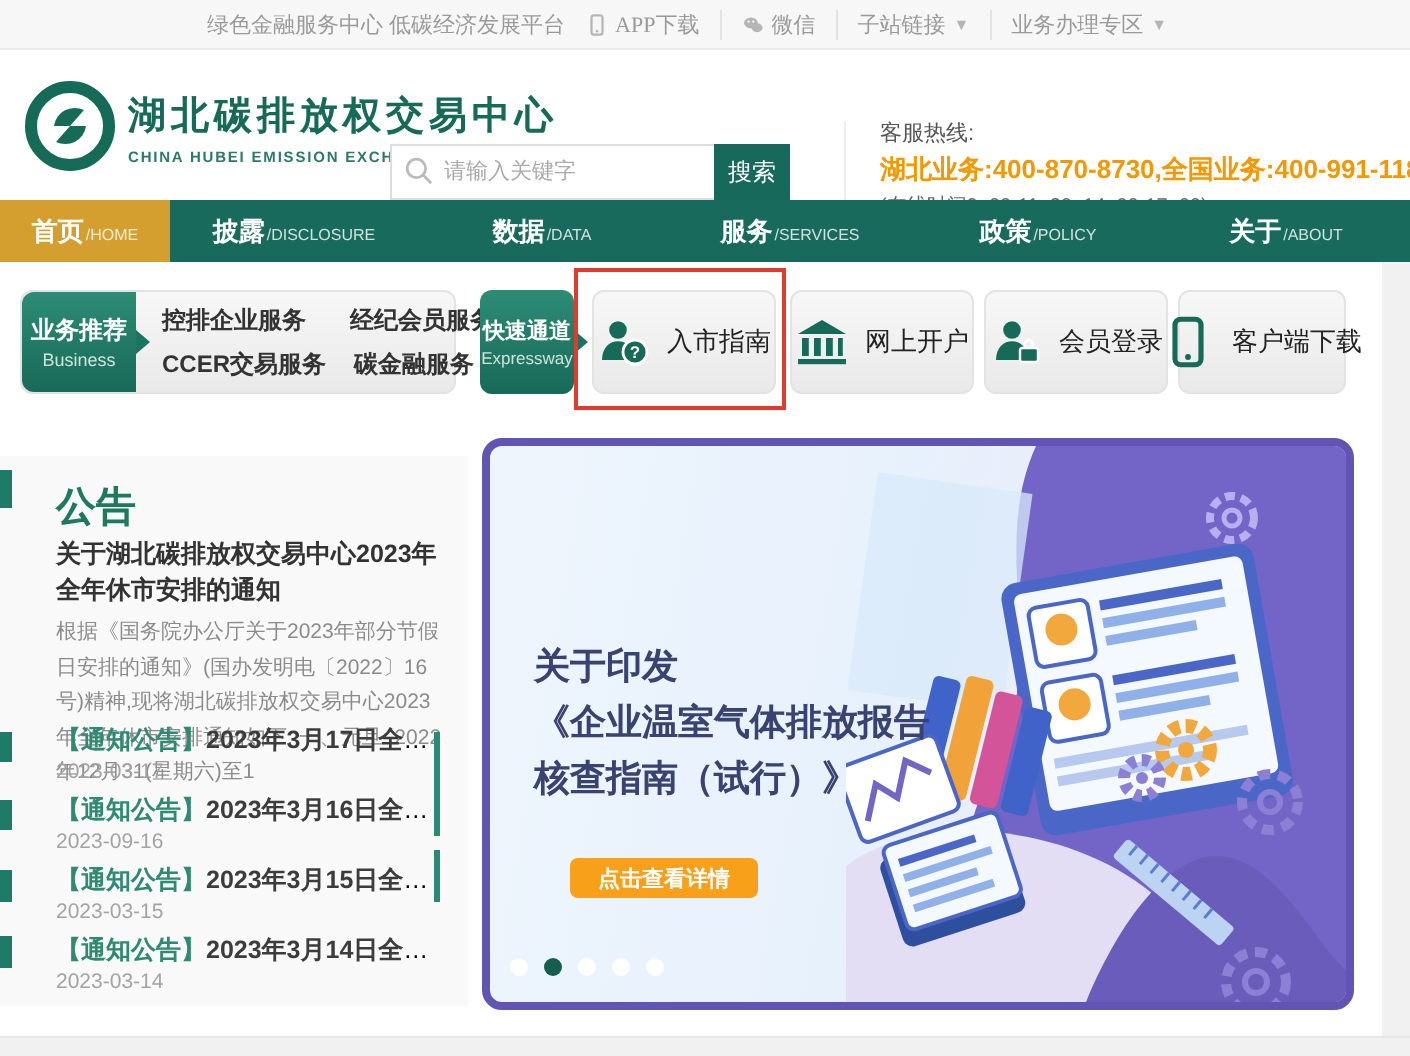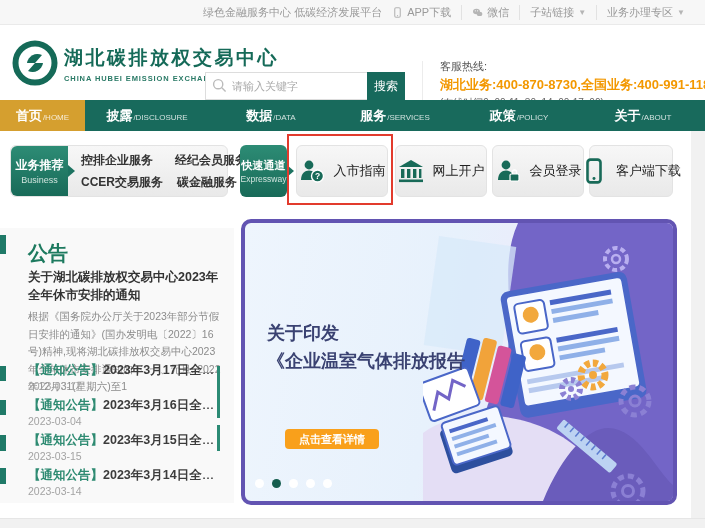--- a/index.html
+++ b/index.html
@@ -2,36 +2,36 @@
 <html><head>
 <meta charset="utf-8">
 <style>
   * { margin:0; padding:0; box-sizing:border-box; }
   html,body { width:705px; height:528px; }
   body { font-family:"Liberation Sans","DejaVu Sans",sans-serif; background:#ffffff; position:relative; overflow:hidden; }
   .page { position:absolute; inset:0; width:705px; height:528px; background:#fff; }
 
   
   .topbar { position:absolute; left:0; top:0; width:705px; height:25px; background:#f7f7f7;
-            border-bottom:1px solid #eaeaea; display:flex; align-items:center; justify-content:flex-end;
+            border-bottom:1px solid #eaeaea; display:flex; align-items:center; justify-content:center;
             padding:0 10px 0 2px; font-size:11px; color:#9a9a9a; }
   .topbar-links { display:flex; align-items:center; }
   .topbar-link { display:flex; align-items:center; gap:4px; padding:0 10px; border-left:1px solid #e2e2e2;
                  cursor:pointer; color:#9a9a9a; white-space:nowrap; }
-  .topbar-link:first-child { border-left:none; }
+  .topbar-link:first-child { border-left:none;font-family:Liberation Serif, serif; }
   .topbar-link svg { width:11px; height:11px; fill:#b5b5b5; }
   .caret { font-size:8px; color:#b5b5b5; }
 
   
   .header { position:absolute; left:0; top:25px; width:705px; height:75px; background:#fff; }
   .logo { position:absolute; left:12px; top:15px; width:46px; height:46px; }
   .brand { position:absolute; left:64px; top:20px; }
   .brand-cn { font-size:19px; font-weight:bold; color:#156a58; letter-spacing:2.5px; white-space:nowrap; }
   .brand-en { font-size:7.5px; font-weight:bold; color:#2a7a66; letter-spacing:0.9px; margin-top:3px; white-space:nowrap; }
-  .searchbox { position:absolute; left:205px; top:47px; display:flex; height:28px;align-items:center; }
+  .searchbox { position:absolute; left:195px; top:47px; display:flex; height:28px;align-items:center; }
   .searchbox .inp { position:relative; }
   .searchbox input { width:162px; height:28px; border:1px solid #ddd; border-right:none; padding:0 6px 0 26px;
                      font-size:11px; color:#555; outline:none; background:#fff; }
   .searchbox input::placeholder { color:#aaa; }
   .search-glyph { position:absolute; left:7px; top:6px; width:15px; height:15px; }
   .search-btn { width:38px; height:28px; background:#17695c; color:#fff; border:none; font-size:12px; cursor:pointer; }
   .hotline { position:absolute; left:440px; top:34px; }
   .hotline::before { content:''; position:absolute; left:-18px; top:2px; height:44px; border-left:1px solid #ececec; }
   .hotline-label { font-size:11px; color:#555; }
   .hotline-num { font-size:13px; font-weight:bold; color:#f39800; margin-top:2px; white-space:nowrap; }
@@ -279,21 +279,21 @@
     <div class="ann-title">公告</div>
     <div class="ann-headline">关于湖北碳排放权交易中心2023年全年休市安排的通知</div>
     <div class="ann-excerpt">根据《国务院办公厅关于2023年部分节假日安排的通知》(国办发明电〔2022〕16号)精神,现将湖北碳排放权交易中心2023年全年休市安排通知如下: 一、元旦: 2022年12月31(星期六)至1</div>
     <div class="ann-list">
         <div class="ann-item">
           <div class="ann-line"><span class="ann-tag">【通知公告】</span><span class="ann-item-title">2023年3月17日全国碳排放权交易...</span></div>
           <div class="ann-date">2023-03-17</div>
         </div>
         <div class="ann-item">
           <div class="ann-line"><span class="ann-tag">【通知公告】</span><span class="ann-item-title">2023年3月16日全国碳排放权交易...</span></div>
-          <div class="ann-date">2023-03-04</div>
+          <div class="ann-date">2023-09-16</div>
         </div>
         <div class="ann-item">
           <div class="ann-line"><span class="ann-tag">【通知公告】</span><span class="ann-item-title">2023年3月15日全国碳排放权交易...</span></div>
           <div class="ann-date">2023-03-15</div>
         </div>
         <div class="ann-item">
           <div class="ann-line"><span class="ann-tag">【通知公告】</span><span class="ann-item-title">2023年3月14日全国碳排放权交易...</span></div>
           <div class="ann-date">2023-03-14</div>
         </div>
         <div class="ann-item">
@@ -379,20 +379,21 @@
       <g>
         <circle cx="170" cy="152" r="12" fill="none" stroke="#f2a83d" stroke-width="7" stroke-dasharray="5 3"></circle>
         <circle cx="170" cy="152" r="4" fill="#f2a83d"></circle>
         <circle cx="148" cy="166" r="9" fill="none" stroke="#8b80d4" stroke-width="6" stroke-dasharray="4 3"></circle>
         <circle cx="148" cy="166" r="3" fill="#8b80d4"></circle>
       </g>
     </svg>
     <div class="banner-title" id="banner-title">
         <div>关于印发</div>
         <div>《企业温室气体排放报告</div>
+        <div>核查指南（试行）》</div>
       </div>
     <button class="banner-btn">点击查看详情</button>
     <div class="dots" id="dots-root">
         <span class="dot"></span>
         <span class="dot active"></span>
         <span class="dot"></span>
         <span class="dot"></span>
         <span class="dot"></span>
       </div>
   </div>

